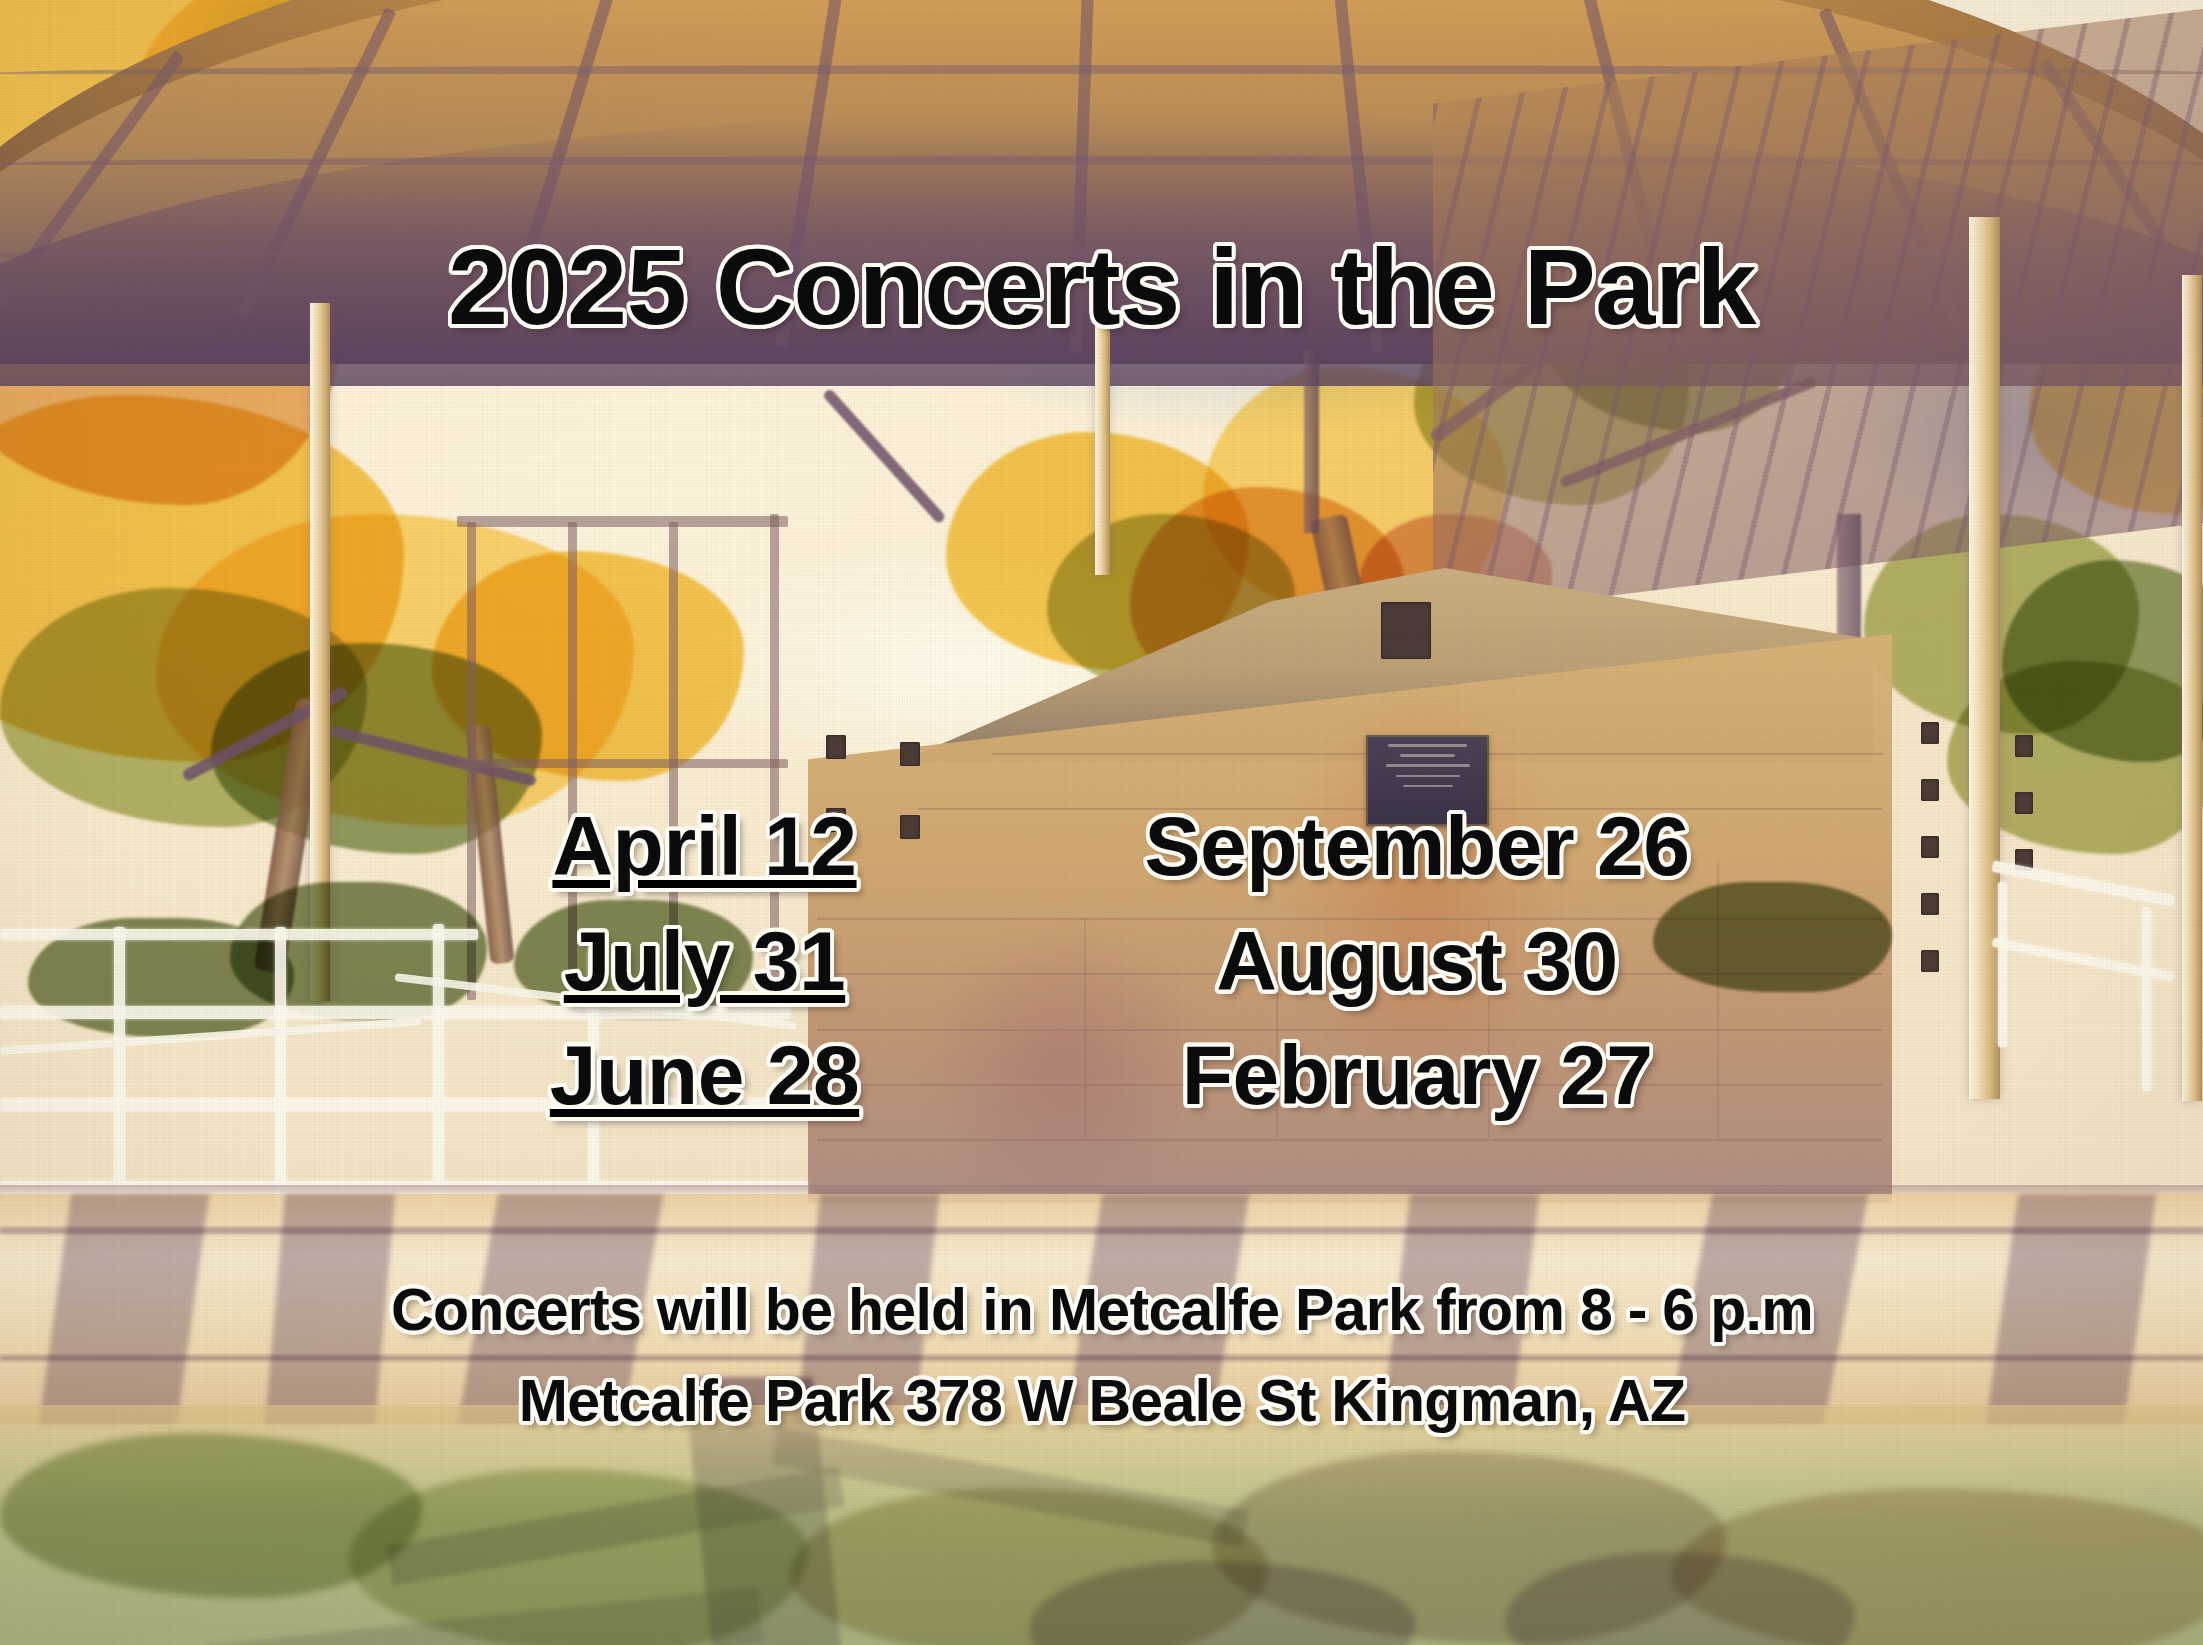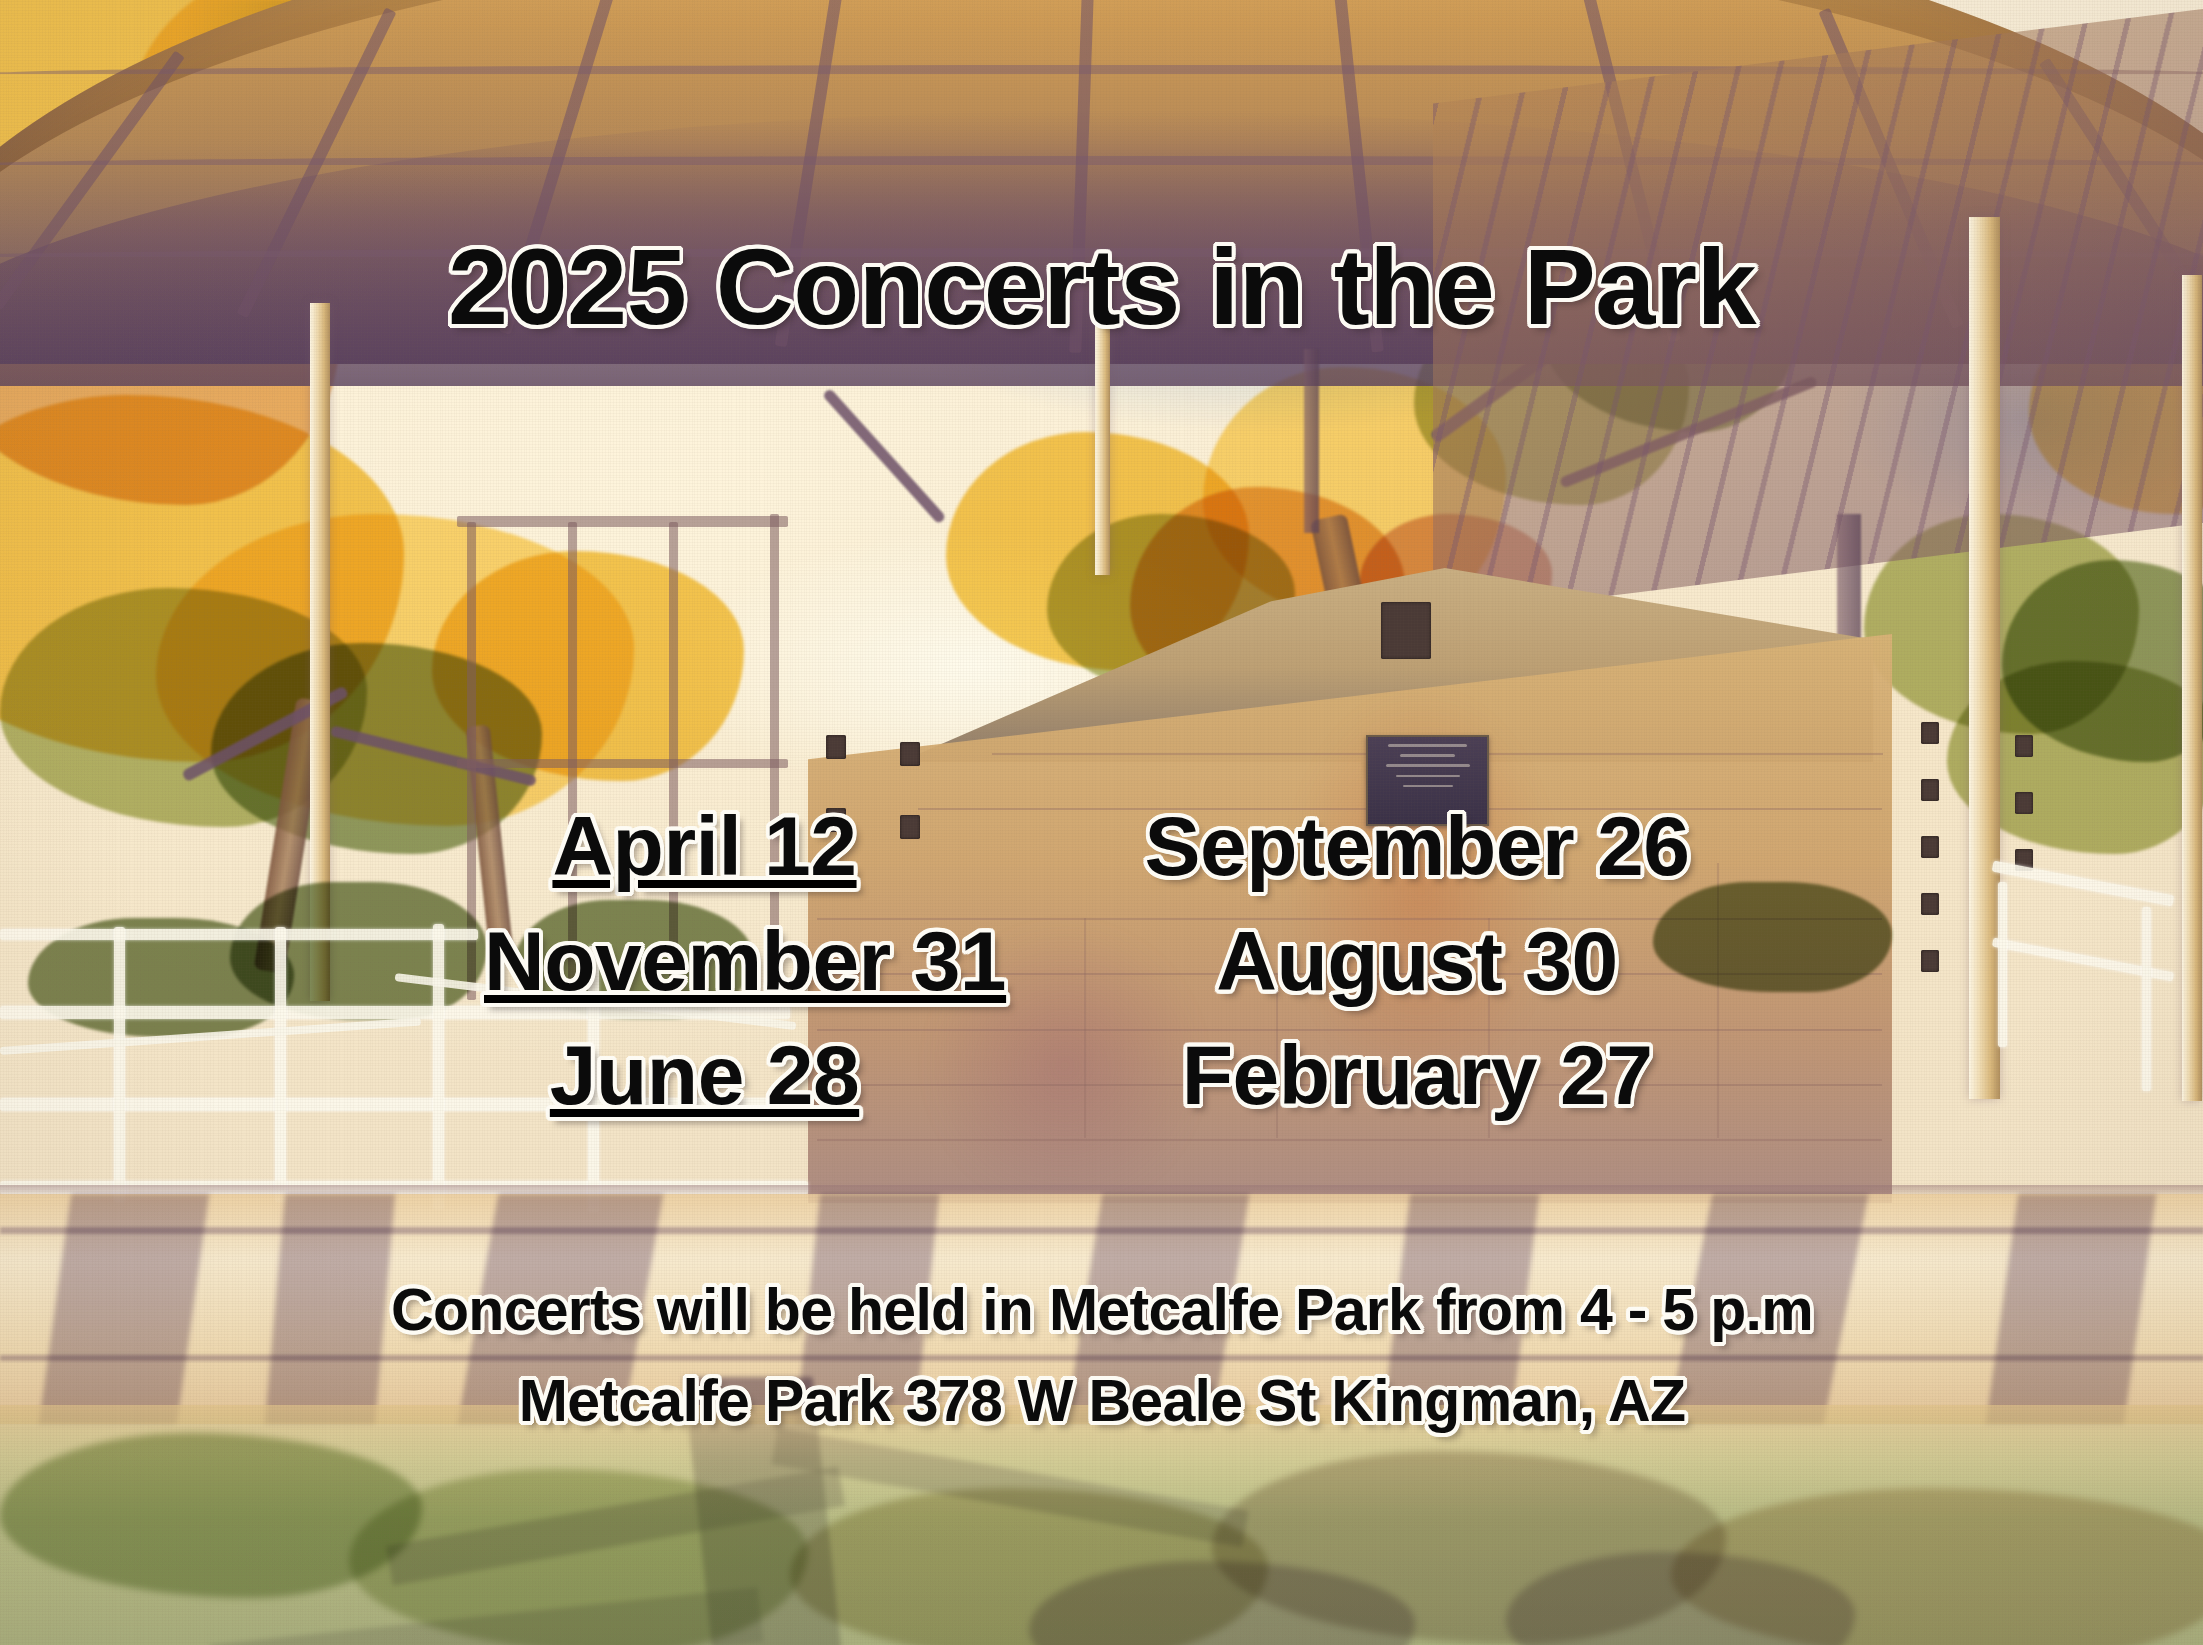--- a/index.html
+++ b/index.html
@@ -474,30 +474,30 @@
 
   <div class="overlay">
 
     <div class="title">
       <span class="otext">2025 Concerts in the Park</span>
     </div>
 
     <div class="dates">
       <div class="date-col col-left">
         <span class="otext">April 12</span>
-        <span class="otext">November 31</span>
+        <span class="otext">July 31</span>
         <span class="otext">June 28</span>
       </div>
       <div class="date-col col-right">
         <span class="otext">September 26</span>
         <span class="otext">August 30</span>
         <span class="otext">February 27</span>
       </div>
     </div>
 
     <div class="footer">
-      <span class="otext">Concerts will be held in Metcalfe Park from 4 - 5 p.m</span>
+      <span class="otext">Concerts will be held in Metcalfe Park from 8 - 6 p.m</span>
       <span class="otext">Metcalfe Park 378 W Beale St Kingman, AZ</span>
     </div>
 
   </div>
 </div>
 
 
 </body></html>

